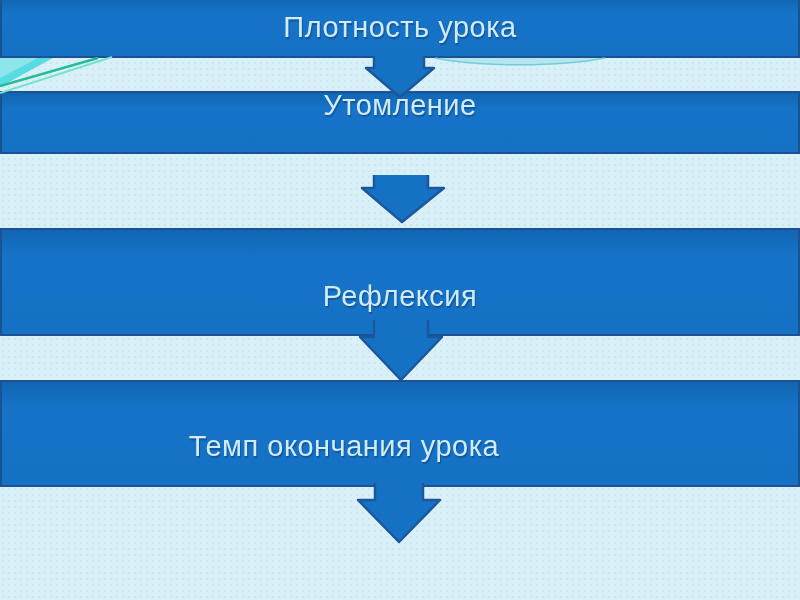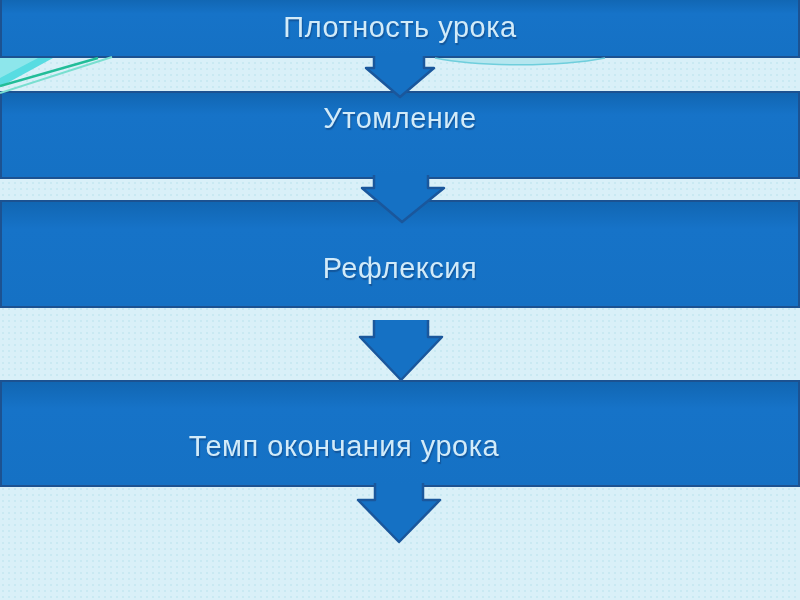--- a/index.html
+++ b/index.html
@@ -16,22 +16,22 @@
     background:linear-gradient(180deg,#1166b2 0%,#1673c8 26%,#1571c4 100%);
     border:2px solid #1c5291;
     display:flex;align-items:center;justify-content:center;
   }
   .bar-label{
     color:#d2ebf9;font-weight:normal;font-size:29px;letter-spacing:.5px;
     text-shadow:1px 2px 1px rgba(15,60,115,.5);
     white-space:nowrap;
   }
   #bar-1{top:-3px;height:61px;}
-  #bar-2{top:91px;height:88px;padding-bottom:34px;}
-  #bar-3{top:200px;height:108px;padding-top:29px;}
+  #bar-2{top:91px;height:63px;padding-bottom:34px;}
+  #bar-3{top:228px;height:108px;padding-top:29px;}
   #bar-4{top:380px;height:107px;padding-top:26px;}
   #bar-4 .bar-label{position:relative;left:-56px;}
   .arrow-svg{position:absolute;overflow:visible;}
   #arrow-1{left:350px;top:56px;}
   #arrow-2{left:350px;top:175px;}
   #arrow-3{left:350px;top:320px;}
   #arrow-4{left:340px;top:483px;}
   #gap-decor{position:absolute;left:0;top:54px;}
   .arrow-shape{fill:#1571c4;stroke:#1a579c;stroke-width:2.5;stroke-linejoin:round;}
 </style>

